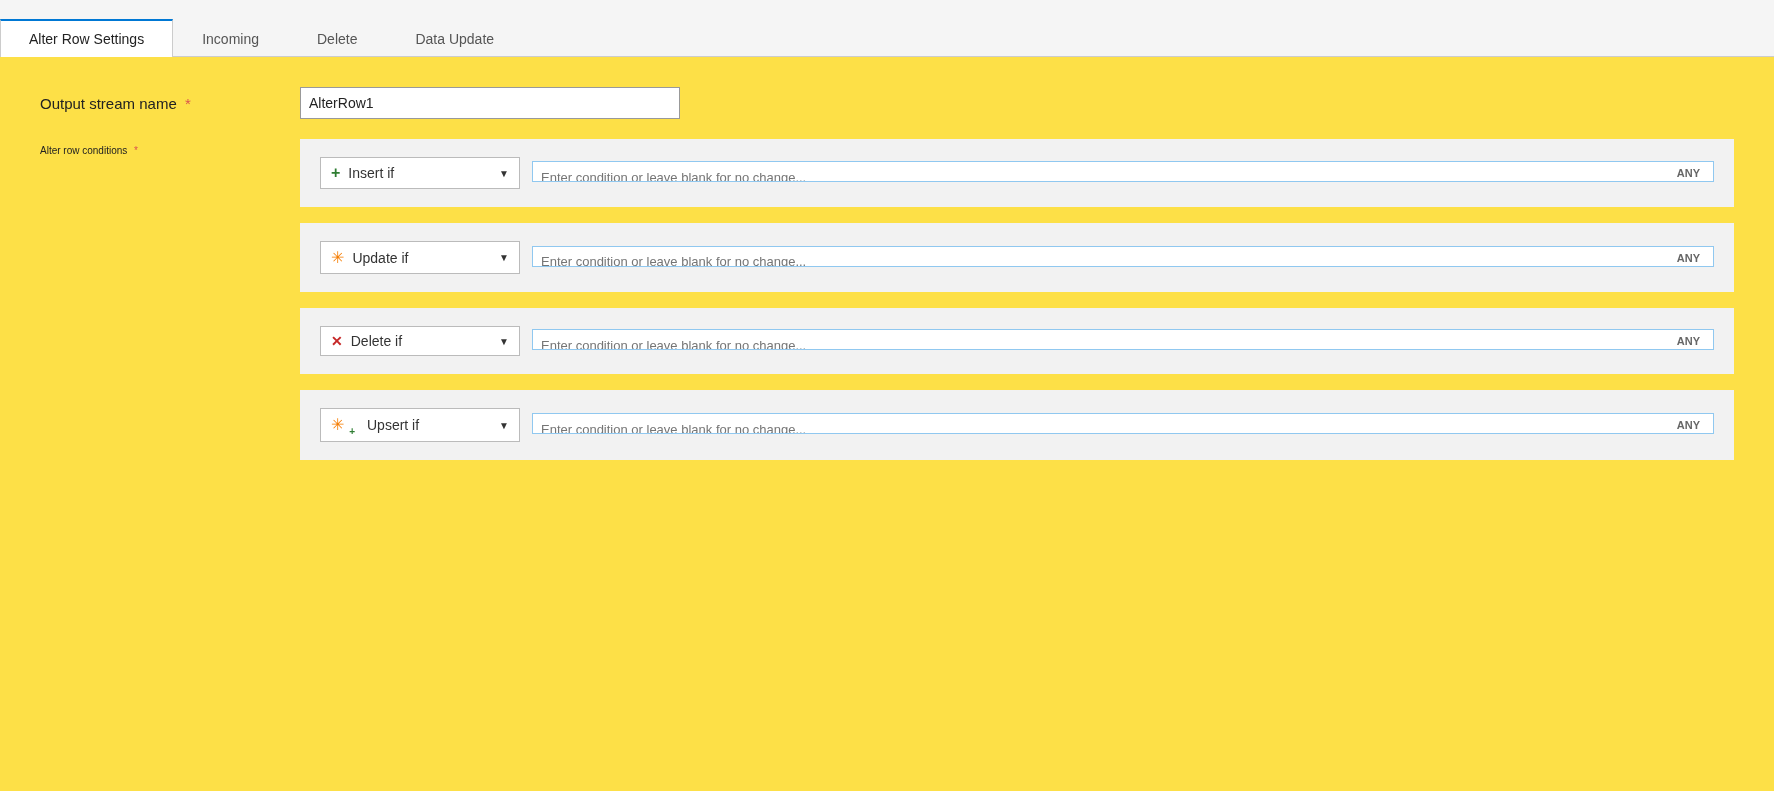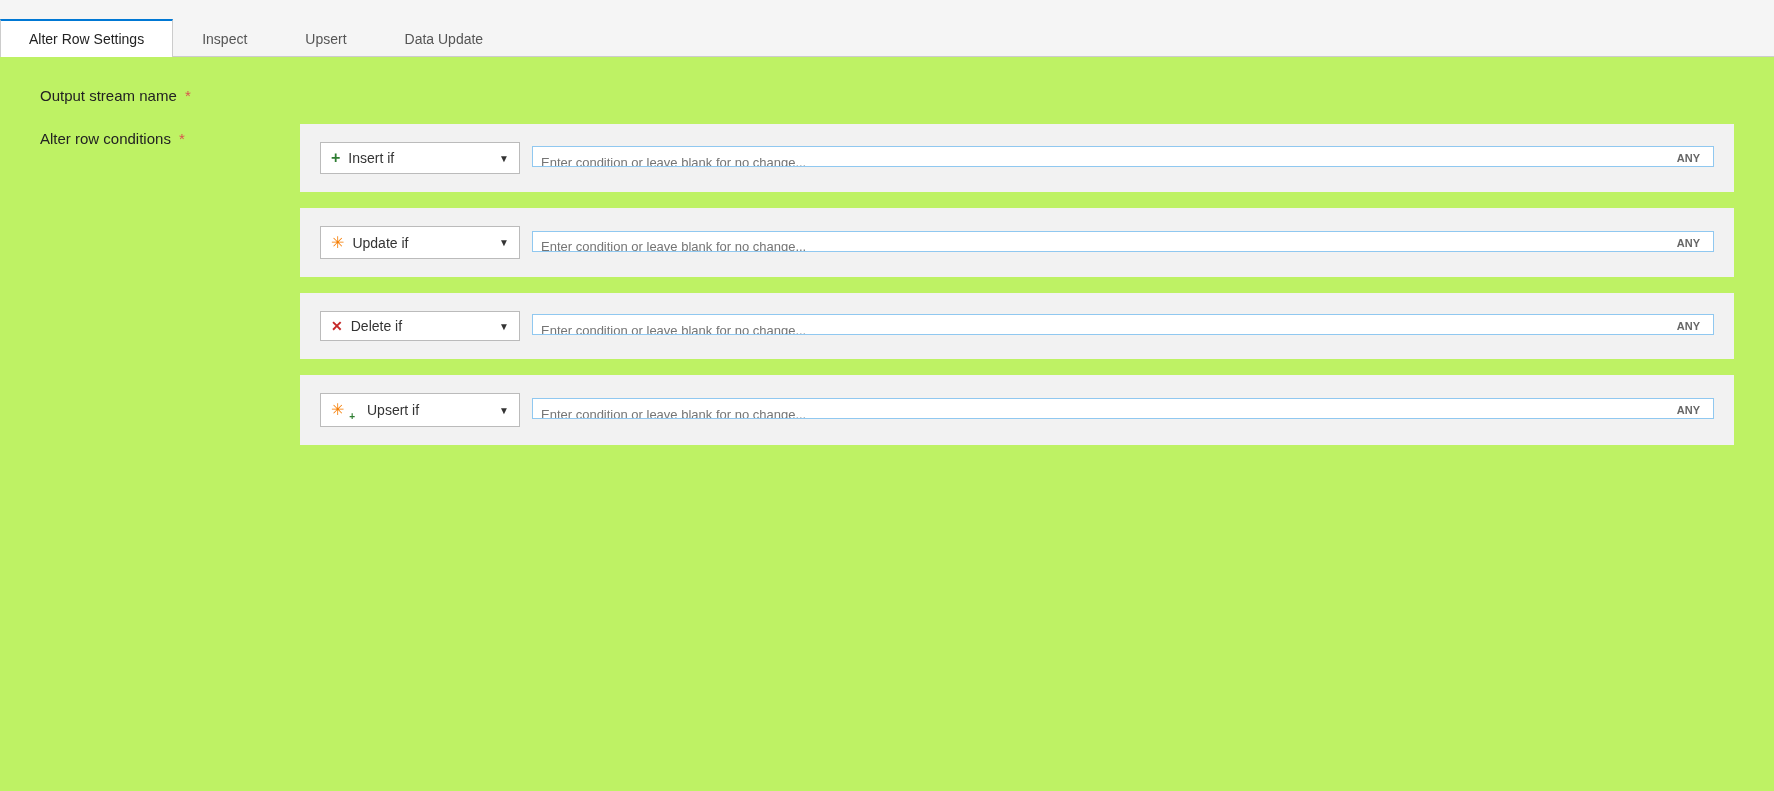--- a/index.html
+++ b/index.html
@@ -41,21 +41,21 @@
       border-color: #ccc;
       border-bottom-color: #fff;
       color: #222;
       font-weight: 400;
       border-top: 2px solid #0078d4;
     }
     
     .content {
       flex: 1;
       padding: 30px 40px;
-      background: #bef264;
+      background: #fde047;
     }
     
     .form-row {
       display: flex;
       align-items: center;
       margin-bottom: 20px;
     }
     .form-label {
       width: 260px;
       font-size: 15px;
@@ -83,21 +83,21 @@
       text-decoration: none;
     }
     
     .conditions-label-row {
       display: flex;
       align-items: flex-start;
       margin-top: 10px;
     }
     .conditions-label {
       width: 260px;
-      font-size: 15px;
+      font-size: 10px;
       color: #222;
       flex-shrink: 0;
       padding-top: 6px;
     }
     .conditions-list {
       flex: 1;
       display: flex;
       flex-direction: column;
       gap: 16px;
     }
@@ -194,37 +194,38 @@
 </head>
 <body>
 
 <div class="window">
 
   <div class="tab-bar">
     <div class="tab active">
       <span>Alter Row Settings</span>
     </div>
     <div class="tab">
-      <span>Inspect</span>
+      <span>Incoming</span>
     </div>
     <div class="tab">
-      <span>Upsert</span>
+      <span>Delete</span>
     </div>
     <div class="tab">
       <span>Data Update</span>
     </div>
   </div>
 
   <div class="content">
 
     <div class="form-row">
       <div class="form-label">
         <span>Output stream name</span>
         <span class="required-star">*</span>
       </div>
+      <input class="form-control-text" type="text" value="AlterRow1" style="">
     </div>
 
 
     <div class="conditions-label-row">
       <div class="conditions-label">
         <span>Alter row conditions</span>
         <span class="required-star">*</span>
       </div>
 
       <div class="conditions-list">

